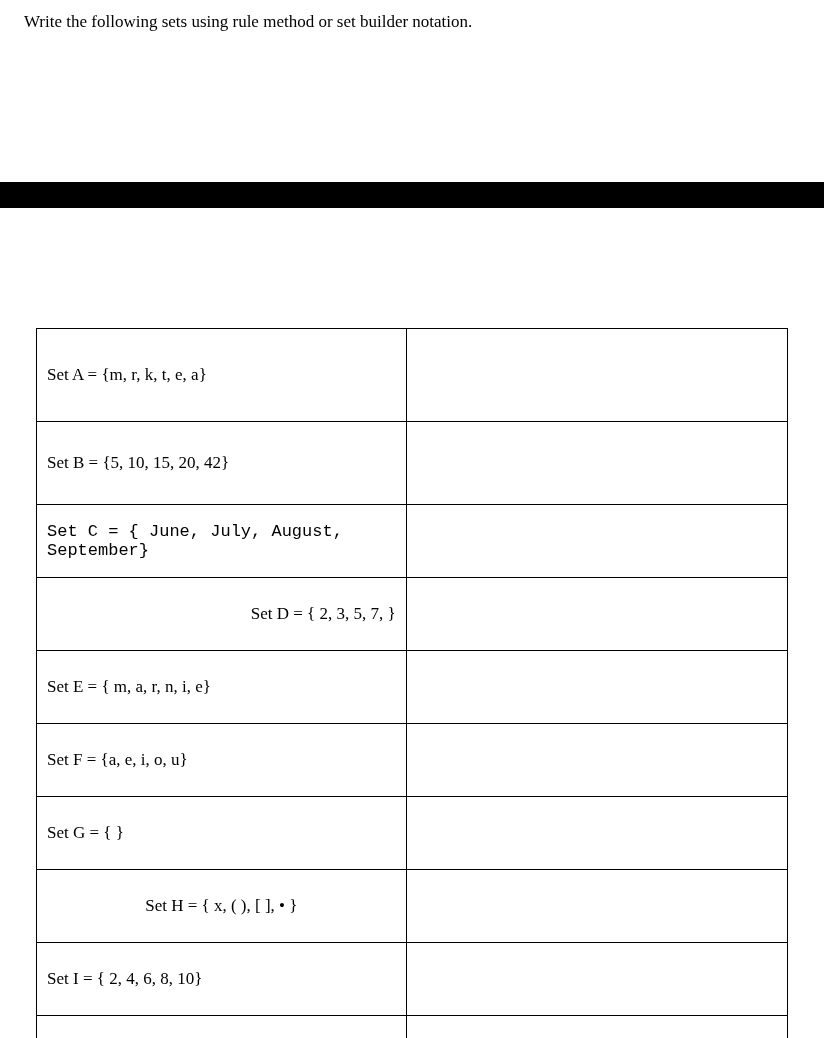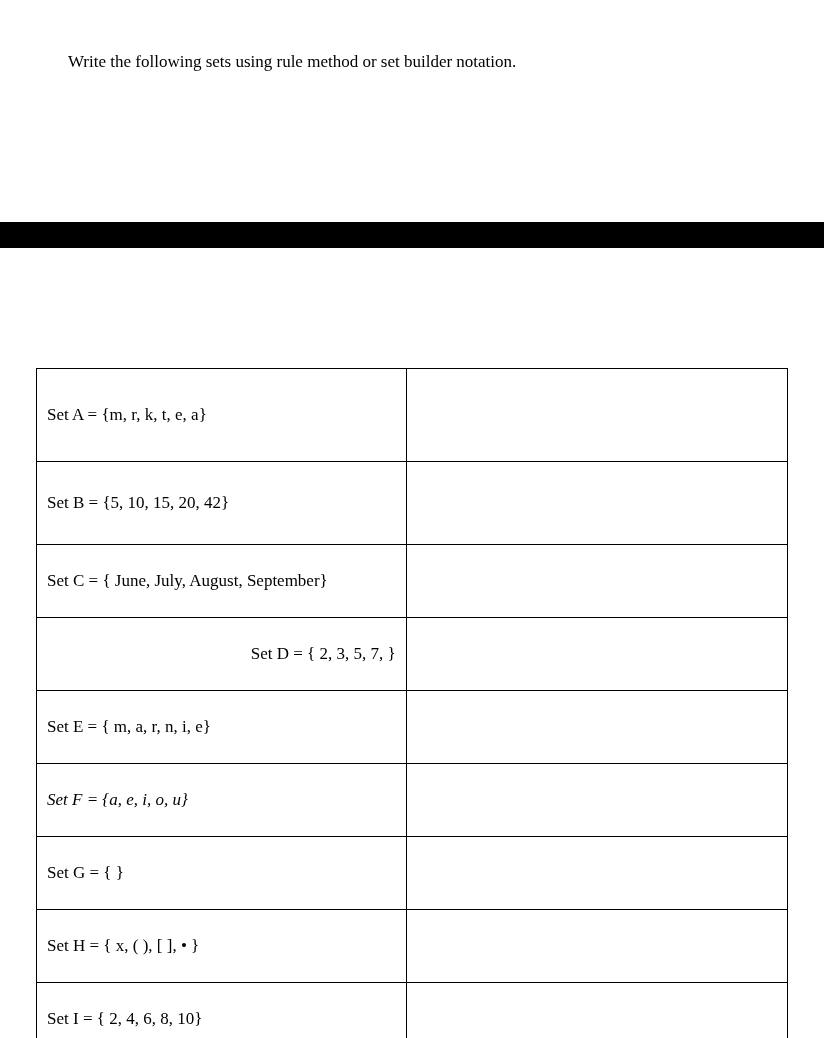--- a/index.html
+++ b/index.html
@@ -7,23 +7,22 @@
     padding: 0;
     width: 824px;
     background: #fff;
     font-family: "Times New Roman", Times, serif;
     color: #000;
   }
   .page {
     width: 824px;
   }
   .instruction {
-    padding: 12px 0 0 68px;
+    padding: 12px 0 0 24px;
     font-size: 17px;
-    margin-top: 40px;
   }
   .black-bar {
     width: 824px;
     height: 26px;
     background: #000;
     margin-top: 150px;
   }
   .table-wrap {
     margin: 120px 36px 0 36px;
   }
@@ -40,26 +39,26 @@
   table.sets td.left {
     width: 48%;
     padding: 10px 10px;
   }
   table.sets td.right {
     width: 52%;
   }
   
   tr.row-a td { height: 72px; }
   tr.row-b td { height: 62px; }
-  tr.row-c td { height: 52px; }
+  tr.row-c td { height: 52px; font-family: Liberation Mono, monospace; }
   tr.row-d td { height: 52px; text-align: right; }
   tr.row-e td { height: 52px; font-family: Liberation Serif, serif; }
-  tr.row-f td { height: 52px; font-style: italic; }
+  tr.row-f td { height: 52px; }
   tr.row-g td { height: 52px; }
-  tr.row-h td { height: 52px; }
+  tr.row-h td { height: 52px; text-align: center; }
   tr.row-i td { height: 52px; }
   tr.row-j td { height: 52px; }
 </style>
 </head>
 <body>
 
 <div class="page">
 
   <div class="instruction">Write the following sets using rule method or set builder notation.</div>
 

